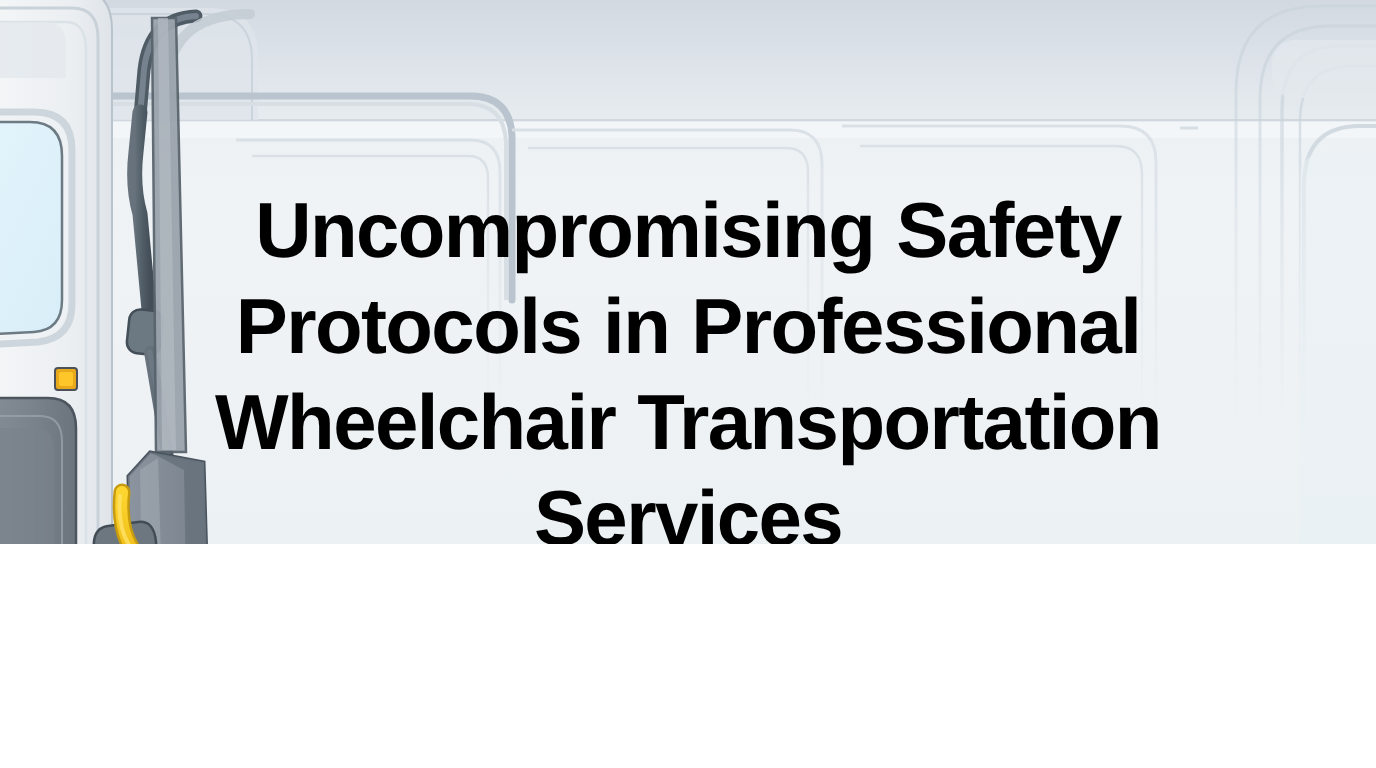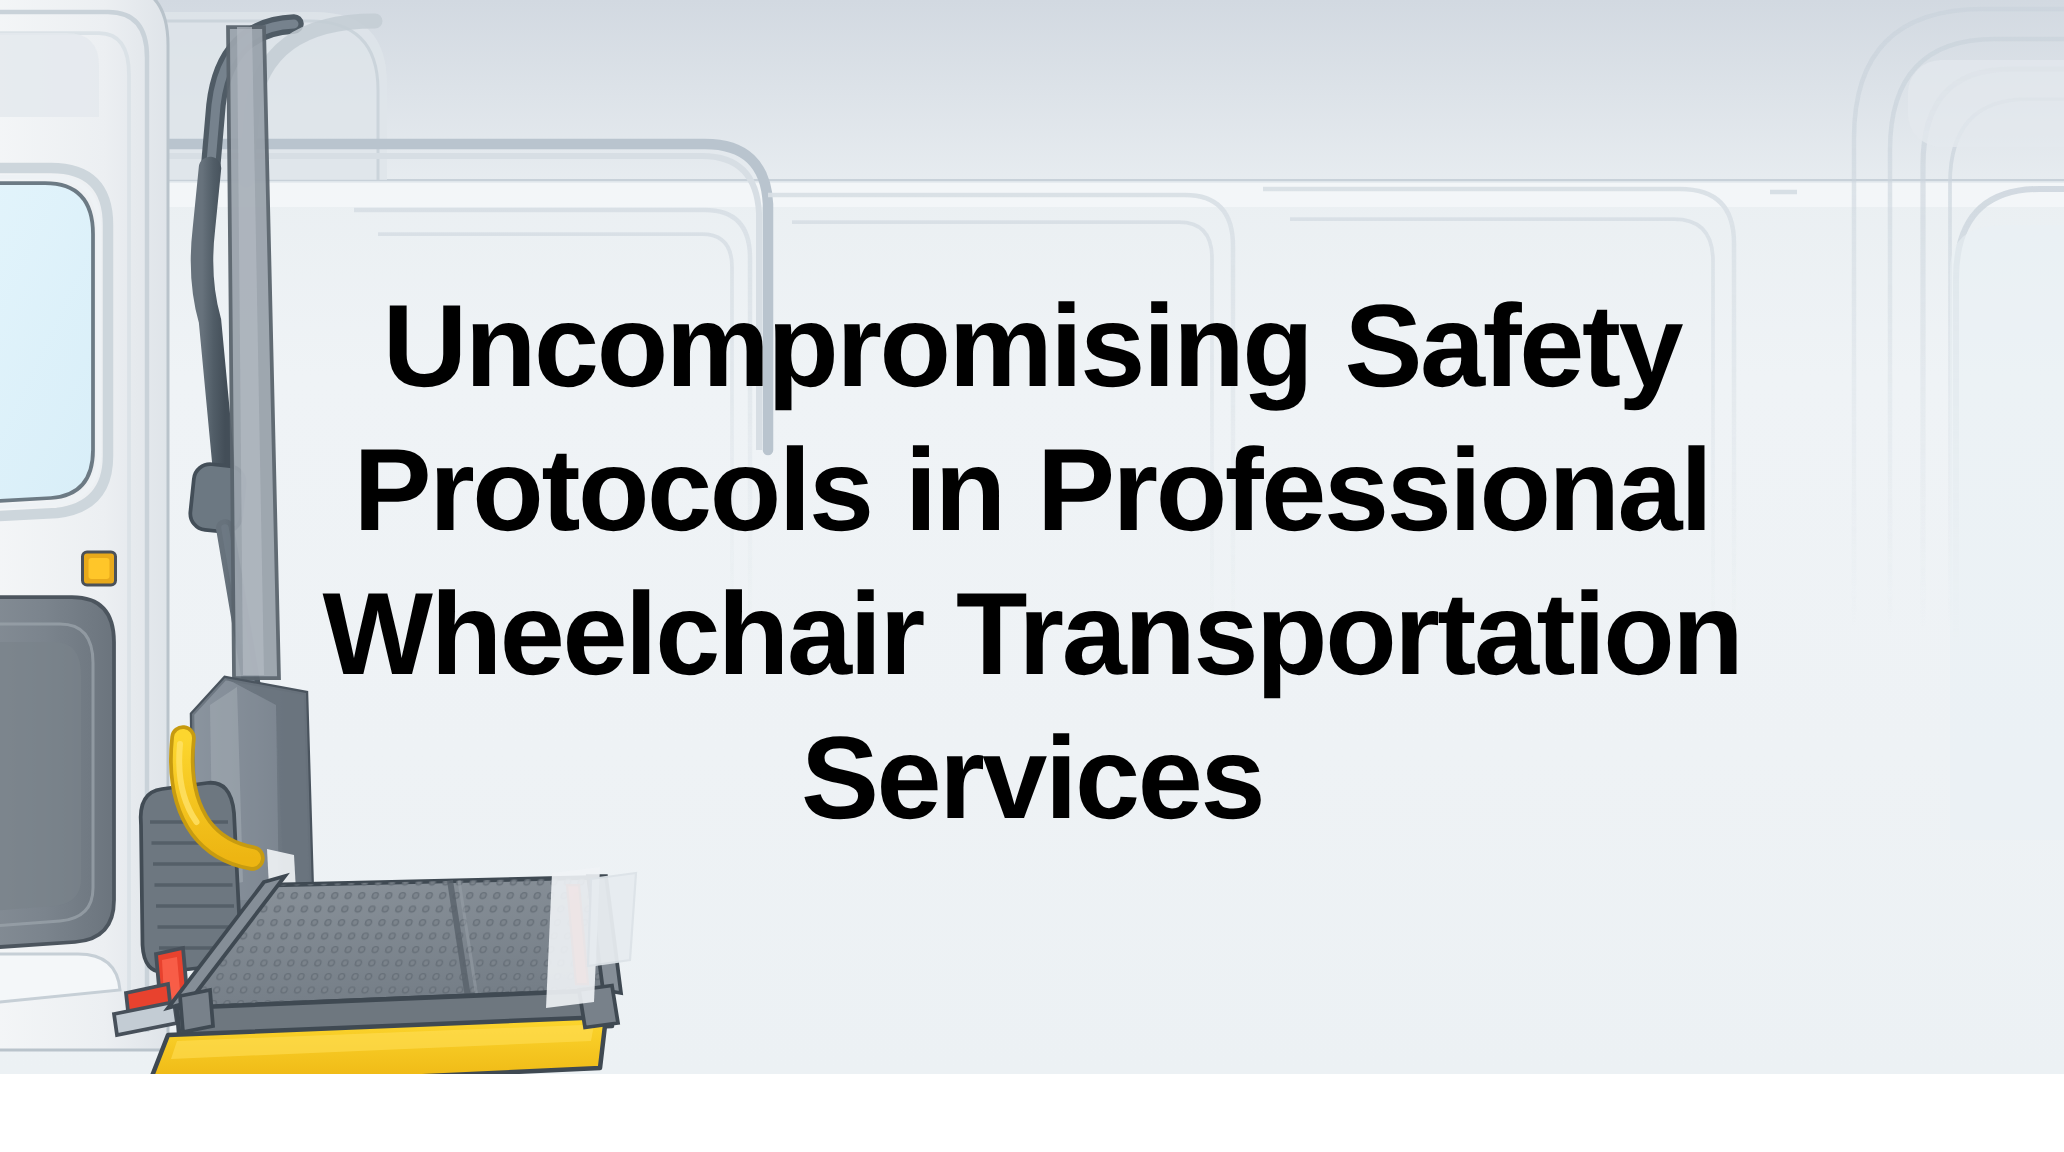--- a/index.html
+++ b/index.html
@@ -3,21 +3,21 @@
 <meta charset="utf-8">
 <style>
   html, body {
     margin: 0;
     padding: 0;
     background: #ffffff;
   }
   #stage {
     position: relative;
     width: 1376px;
-    height: 716px;
+    height: 544px;
     overflow: hidden;
     font-family: "Liberation Sans", sans-serif;
     background: #eef2f5;
   }
 
   
   .bg-base {
     position: absolute;
     inset: 0;
     background: linear-gradient(180deg,

